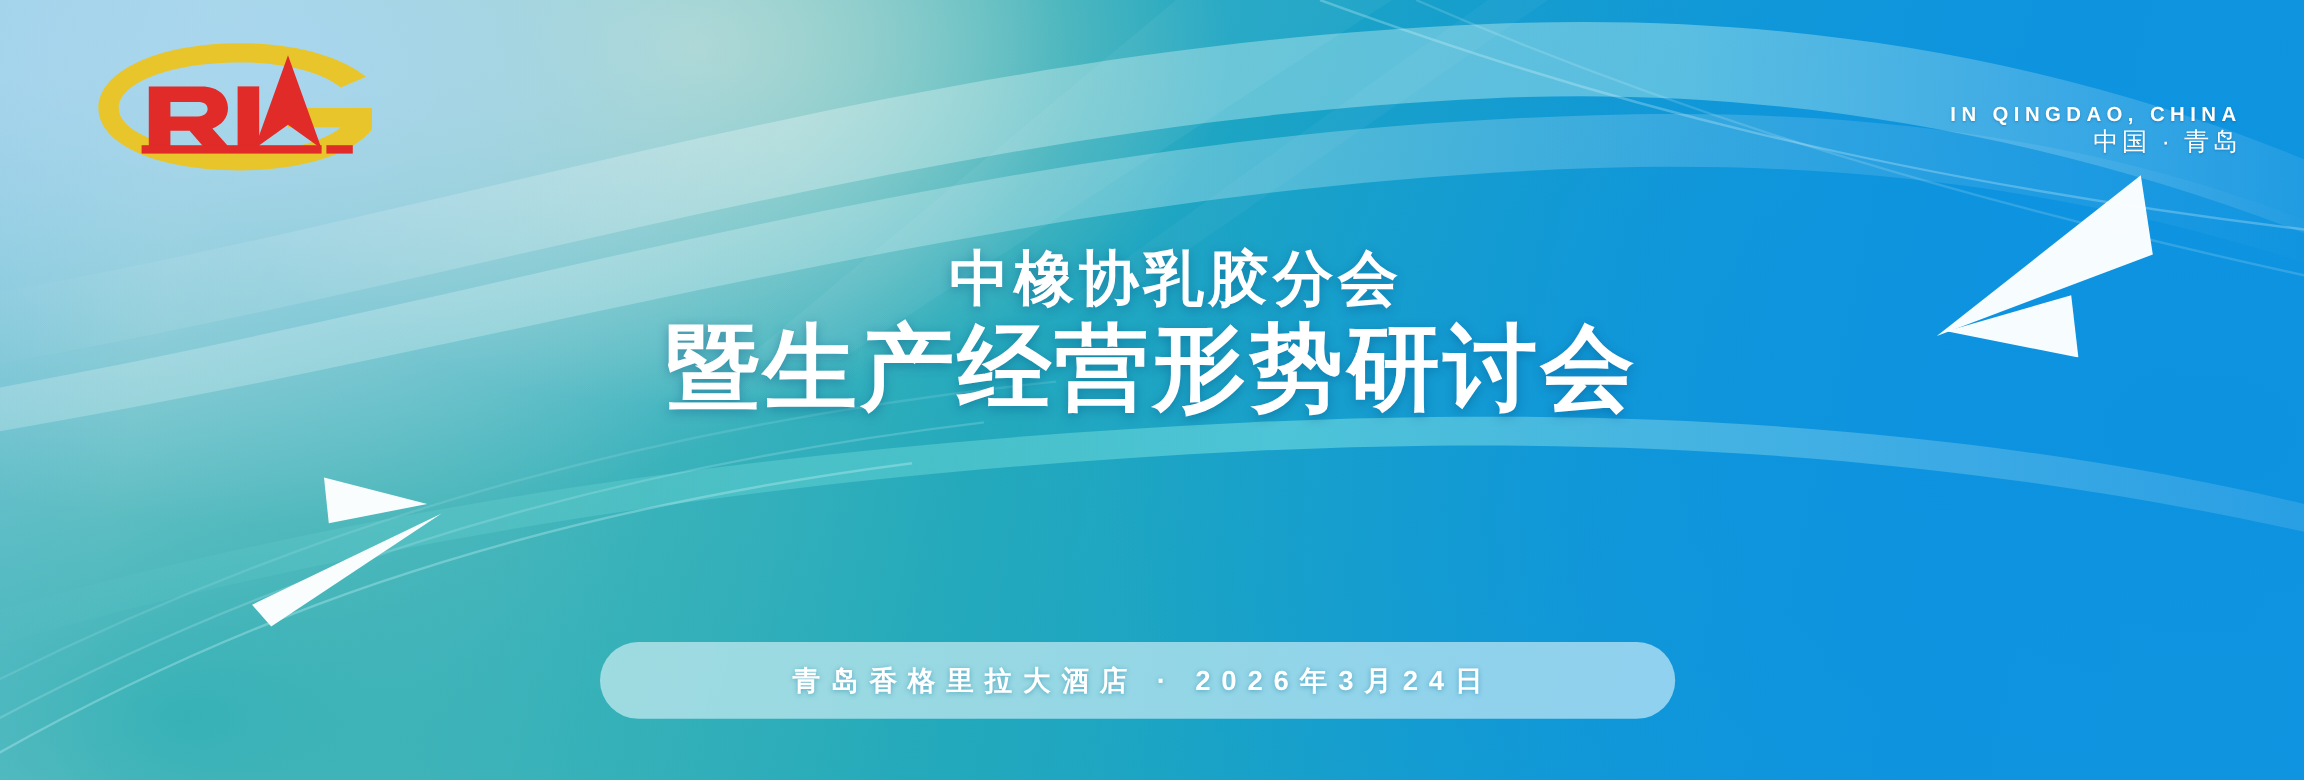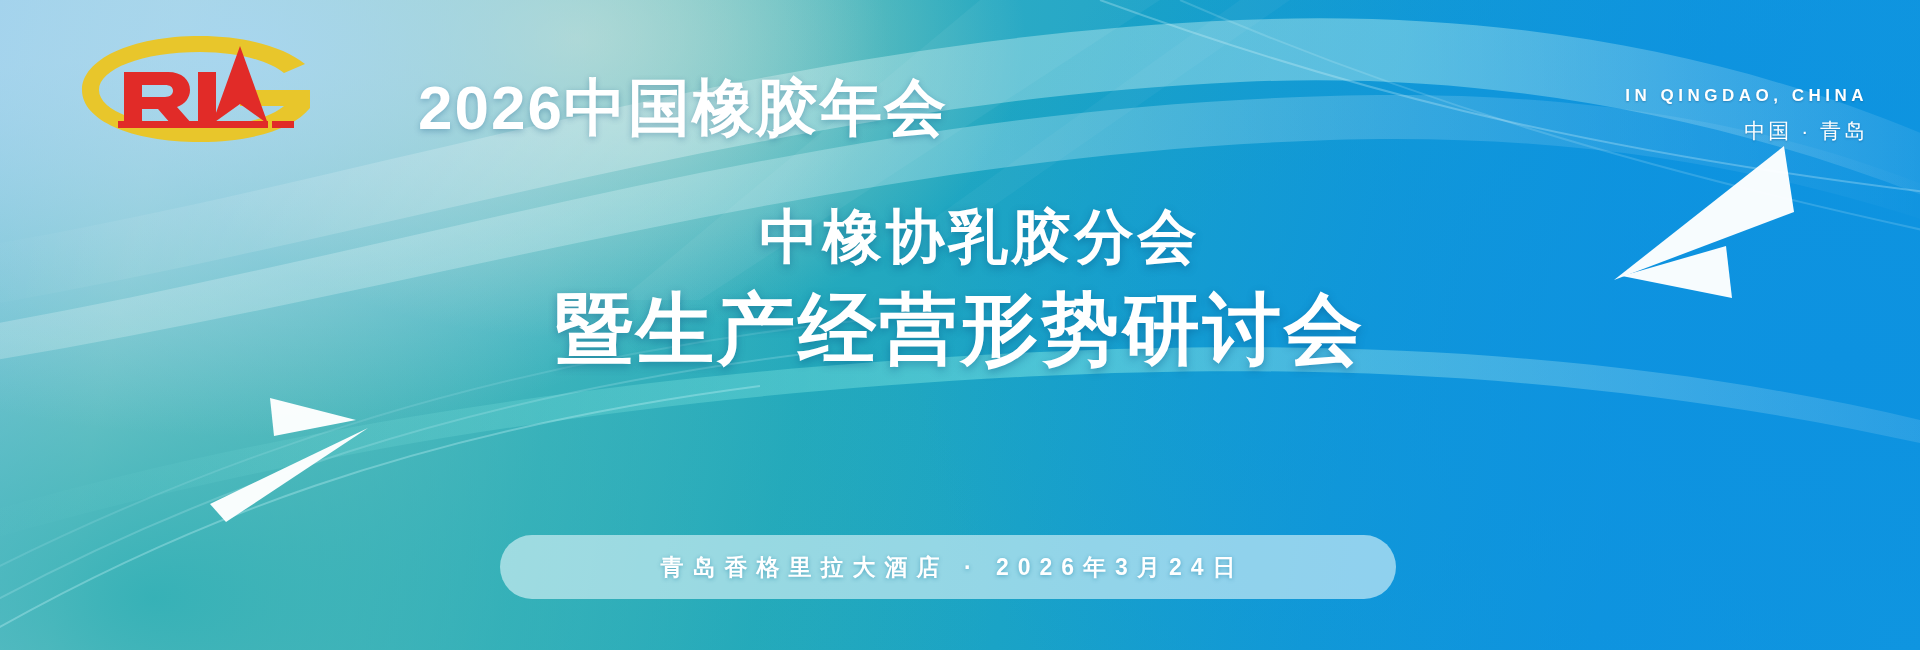--- a/index.html
+++ b/index.html
@@ -41,44 +41,44 @@
   .locale{
     position:absolute;right:52px;top:52px;text-align:right;
     text-shadow:0 1px 2px rgba(0,60,110,.35);
   }
   .locale-en{
     color:#ffffff;font-size:17px;font-weight:700;
     letter-spacing:4.5px;white-space:nowrap;line-height:1.2;margin-top:34px;
   }
   .locale-cn{
     color:#ffffff;font-size:21px;font-weight:400;
-    letter-spacing:3px;white-space:nowrap;margin-top:12px;line-height:1.2;
+    letter-spacing:3px;white-space:nowrap;margin-top:0;line-height:1.2;
   }
 
   
   .headline{
     position:absolute;left:418px;top:66px;
     color:#ffffff;font-size:62px;font-weight:700;
     letter-spacing:2px;white-space:nowrap;
     text-shadow:0 2px 6px rgba(0,70,120,.30);
   }
 
   
   .titles{
     position:absolute;left:0;right:0;top:206px;
     display:flex;flex-direction:column;align-items:center;
   }
   .title-line{
     color:#ffffff;font-weight:700;white-space:nowrap;
     text-shadow:0 3px 9px rgba(0,70,120,.38);
     line-height:1.06;
   }
-  .title-1{font-size:59px;letter-spacing:4px;margin-left:40px;}
+  .title-1{font-size:50px;letter-spacing:4px;margin-left:40px;}
   .title-2{font-size:78px;letter-spacing:3px;margin-top:6px;}
-  .title-3{font-size:78px;letter-spacing:3px;margin-top:19px;}
+  .title-3{font-size:78px;letter-spacing:3px;margin-top:6px;}
 
   
   .pill{
     position:absolute;left:500px;top:535px;
     width:896px;height:64px;border-radius:34px;
     background:rgba(223,245,250,0.62);
     display:flex;align-items:center;justify-content:center;
   }
   .pill-text{
     color:#ffffff;font-size:23px;font-weight:700;
@@ -148,21 +148,20 @@
 
       <rect x="126" y="44" width="18" height="52" fill="#E12B28"></rect>
 
       <path d="M168 18 L196 96 L168 76 L140 96 Z" fill="#E12B28"></path>
 
       <rect x="46" y="93" width="150" height="7" fill="#E12B28"></rect>
       <rect x="200" y="93" width="22" height="7" fill="#E12B28"></rect>
     </svg>
   </div>
 
-  <div class="headline">2026中国橡胶年会</div>
 
   <div class="locale">
     <div class="locale-en">IN  QINGDAO, CHINA</div>
     <div class="locale-cn">中国 · 青岛</div>
   </div>
 
   <div class="tri" style="left:1608px;top:138px;">
     <svg width="190" height="160" viewBox="0 0 190 160">
       <path d="M176 8 L186 74 L6 142 Z" fill="#ffffff" opacity="0.97"></path>
       <path d="M118 108 L124 160 L14 138 Z" fill="#ffffff" opacity="0.97"></path>

